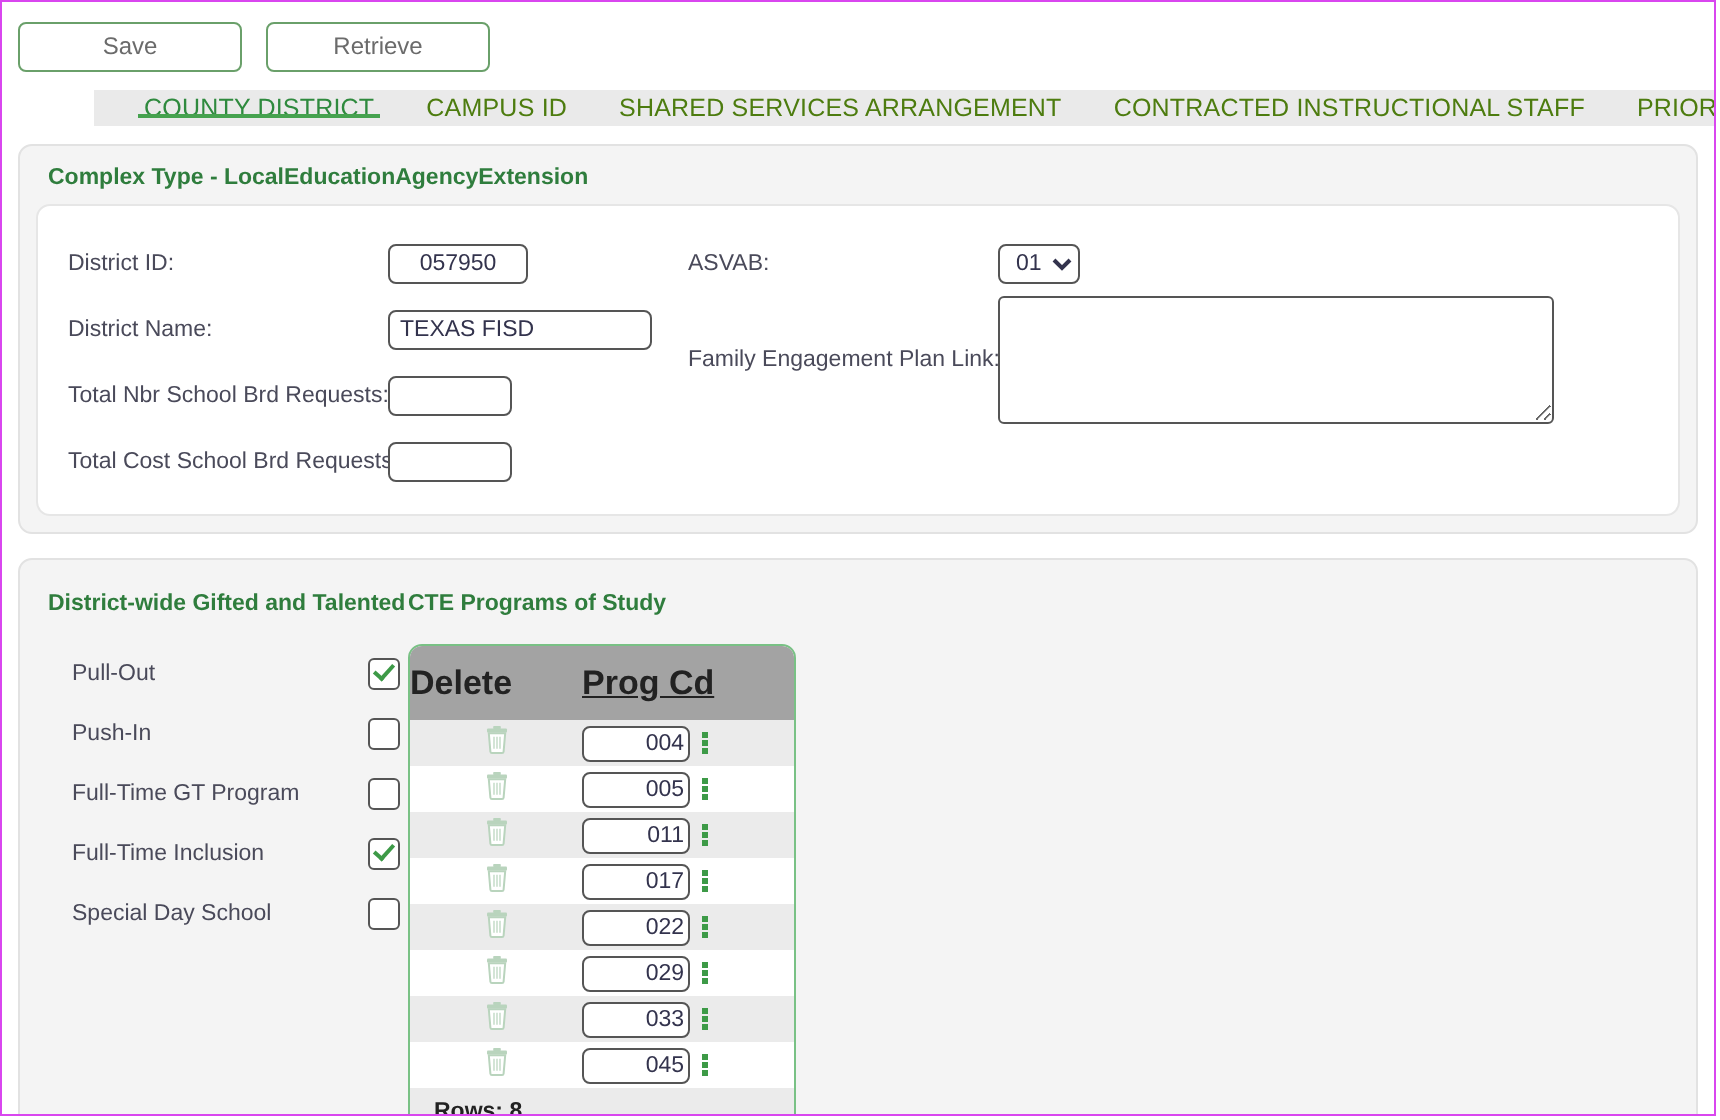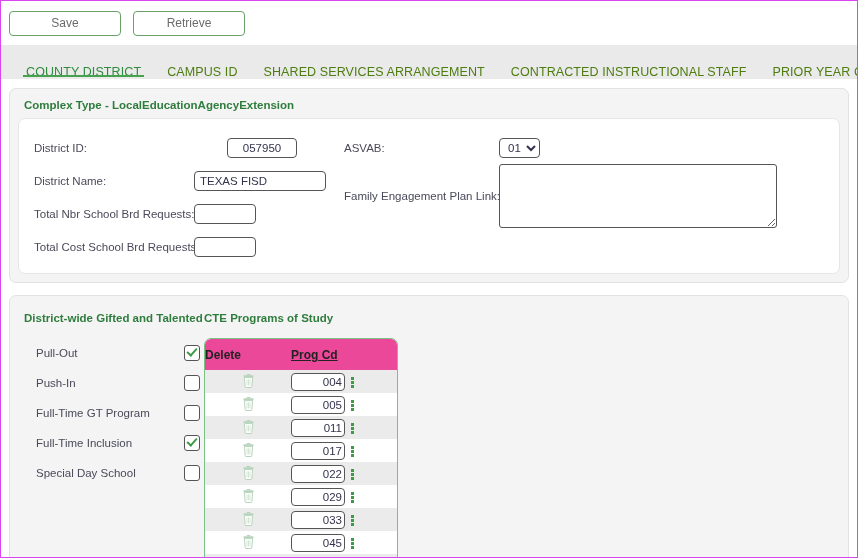--- a/index.html
+++ b/index.html
@@ -44,26 +44,27 @@
     font-size: 12px;
     font-family: "Liberation Sans", sans-serif;
     line-height: 23px;
     text-align: center;
     cursor: pointer;
     padding: 0;
   }
 
   
   .tabbar {
-    height: 34px;
+    height: 18px;
     background: #eaeaea;
     display: flex;
-    align-items: flex-end;
+    align-items: center;
     padding-left: 12px;
     box-sizing: border-box;
+    margin-left: 46px;
   }
   .tab {
     position: relative;
     display: flex;
     align-items: center;
     padding: 0 13px;
     font-size: 12.5px;
     letter-spacing: 0.1px;
     color: #4d7c0f;
     cursor: pointer;
@@ -134,21 +135,21 @@
     border-radius: 4px;
     background: #ffffff;
     font-family: "Liberation Sans", sans-serif;
     font-size: 11.5px;
     color: #33334d;
     padding: 0 5px;
     box-sizing: content-box;
     outline: none;
   }
   input.tf.center { text-align: center; }
-  .w-district-id { width: 58px; margin-left: 33px; }
+  .w-district-id { width: 58px; }
   .w-district-name { width: 120px; }
   .w-blank { width: 50px; }
 
   select.sel {
     height: 20px;
     border: 1px solid #555555;
     border-radius: 4px;
     background: #ffffff;
     font-family: "Liberation Sans", sans-serif;
     font-size: 11.5px;
@@ -236,26 +237,26 @@
     background: #ffffff;
     overflow: hidden;
     box-sizing: border-box;
   }
   table.cte {
     width: 100%;
     border-collapse: collapse;
     font-size: 11.5px;
   }
   table.cte th {
-    font-size: 12px;
+    font-size: 17px;
     font-weight: bold;
     color: #222222;
     text-align: left;
     padding: 9px 0 8px 0;
-    background: #ec4899;
+    background: #a3a3a3;
   }
   th.th-delete { padding-left: 12px; width: 86px; }
   th.th-progcd { }
   th.th-progcd span {
     text-decoration: underline;
     cursor: pointer;
   }
   table.cte td {
     padding: 0;
     height: 23px;

